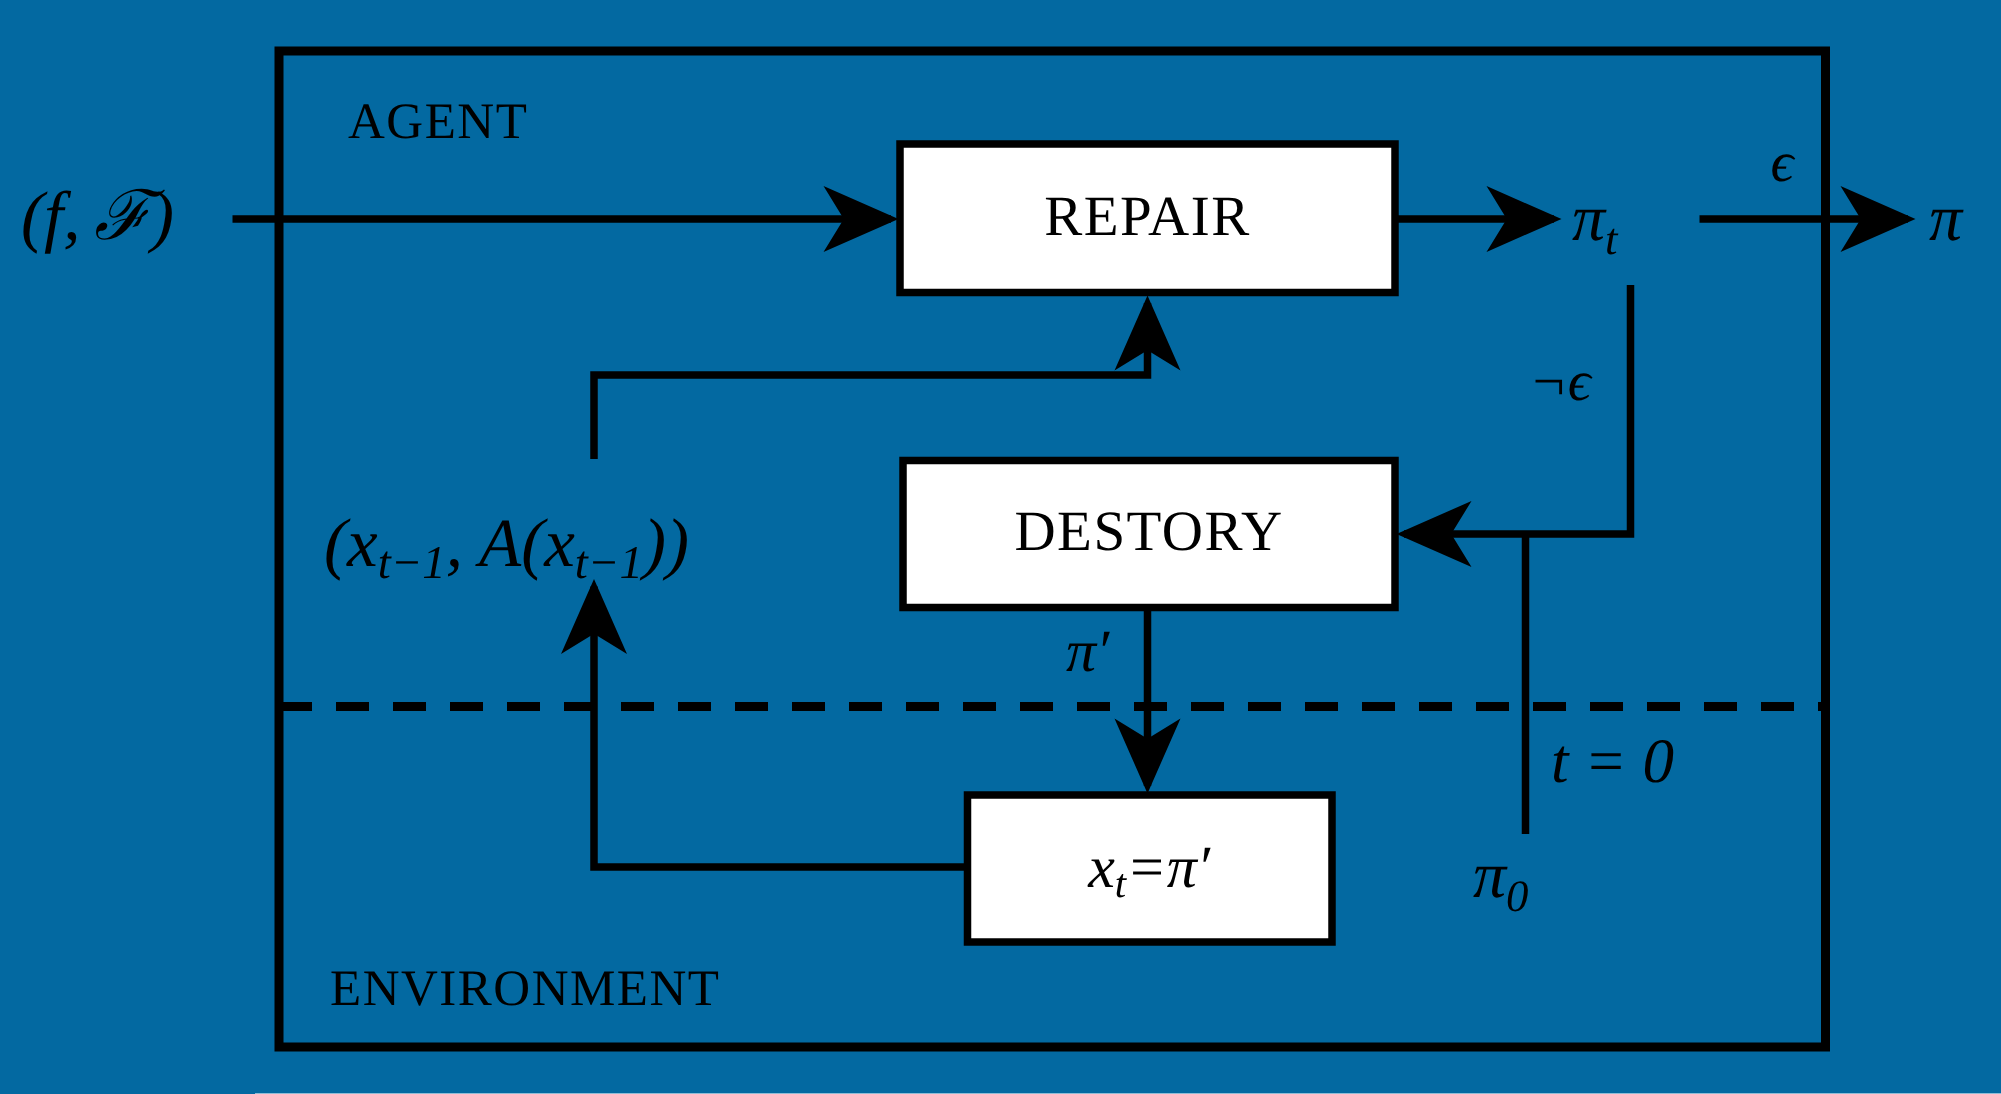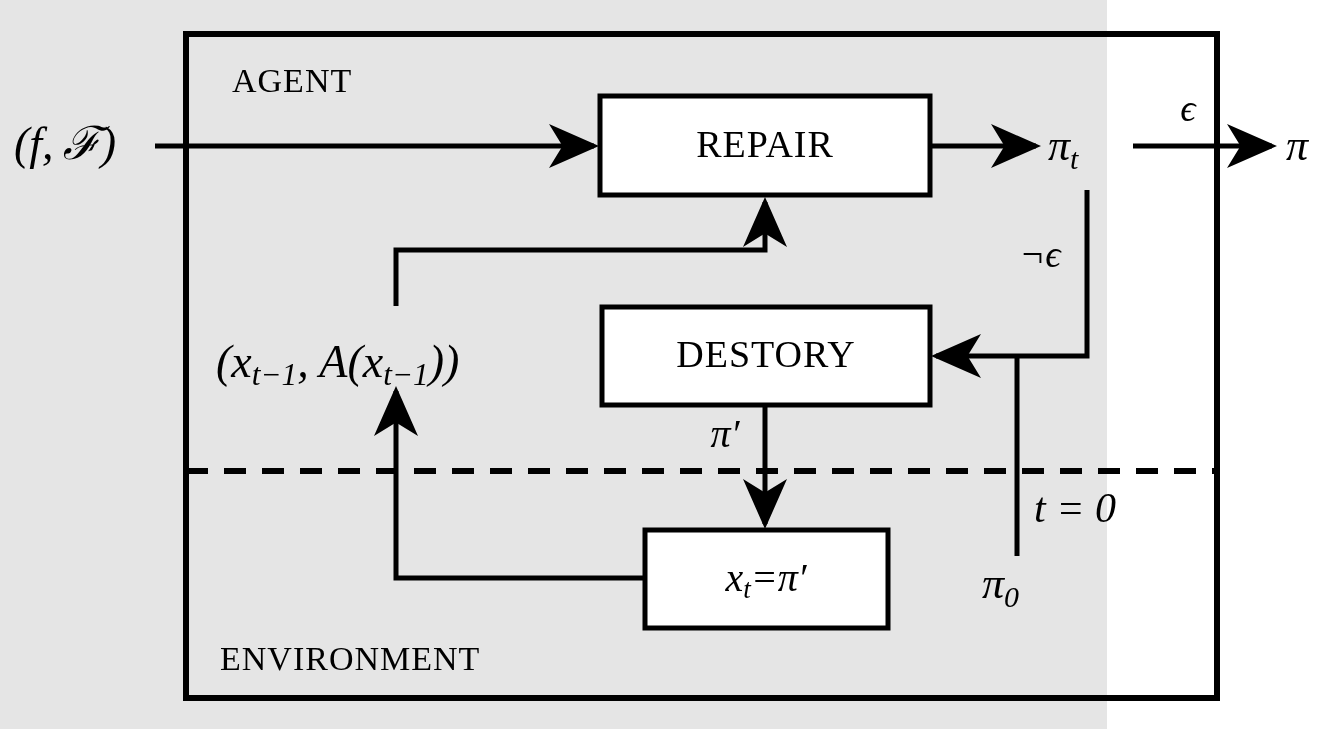--- a/index.html
+++ b/index.html
@@ -9,23 +9,23 @@
     background: #ffffff;
   }
   body {
     width: 1334px;
     height: 729px;
     overflow: hidden;
     font-family: "Liberation Serif", "DejaVu Serif", serif;
   }
   #diagram-root {
     position: relative;
-    width: 1107px;
+    width: 1334px;
     height: 729px;
-    background: #e5e5e5;
+    background: #0369a1;
   }
   svg#diagram-svg {
     position: absolute;
     top: 0;
     left: 0;
     width: 1334px;
     height: 729px;
   }
   .box-label,
   .region-label,

